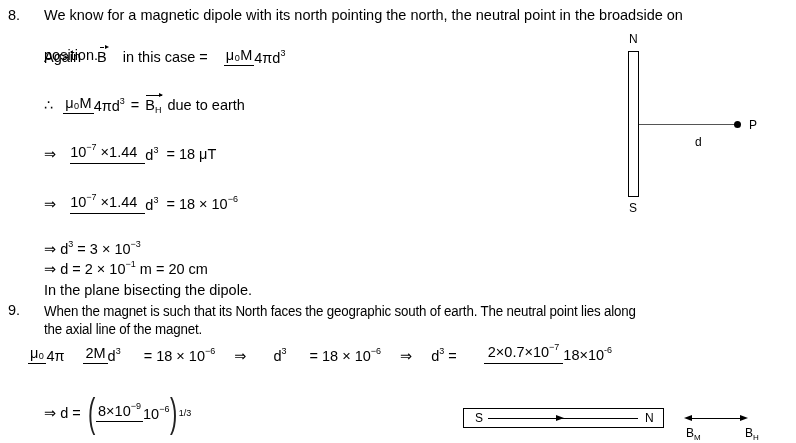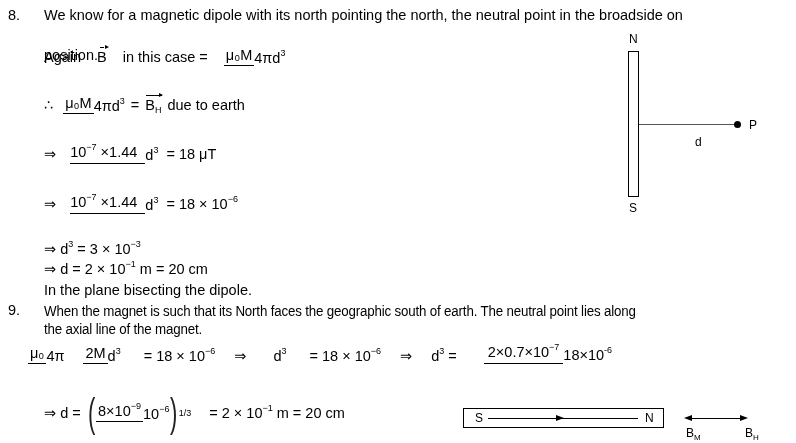--- a/index.html
+++ b/index.html
@@ -118,21 +118,20 @@
 <div class="abs" style="left:44px;top:393px;display:flex;align-items:center;gap:4px;">
   <span>⇒</span>
   <span>d =</span>
   <span class="paren">(</span>
   <span class="frac" style="margin:0 -6px;">
     <span class="num"><span>8×10</span><sup>−9</sup></span>
     <span class="den"><span>10</span><sup>−6</sup></span>
   </span>
   <span class="paren">)</span>
   <sup style="vertical-align:22px;margin-left:-6px;">1/3</sup>
-  <span style="margin-left:14px;"><span>= 2 × 10</span><sup>−1</sup><span> m = 20 cm</span></span>
 </div>
 
 <div style="position:absolute;left:460px;top:405px;width:336px;height:38px;">
   <div style="position:absolute;left:3px;top:3px;width:201px;height:20px;border:1px solid #000;box-sizing:border-box;"></div>
   <div class="abs" style="left:15px;top:7px;font-size:12px;">S</div>
   <div style="position:absolute;left:28px;top:13px;width:150px;border-top:1px solid #000;"></div>
   <div style="position:absolute;left:96px;top:10px;border-left:8px solid #000;border-top:3px solid transparent;border-bottom:3px solid transparent;"></div>
   <div class="abs" style="left:185px;top:7px;font-size:12px;">N</div>
 
   <div style="position:absolute;left:227px;top:13px;width:57px;border-top:1px solid #000;"></div>

